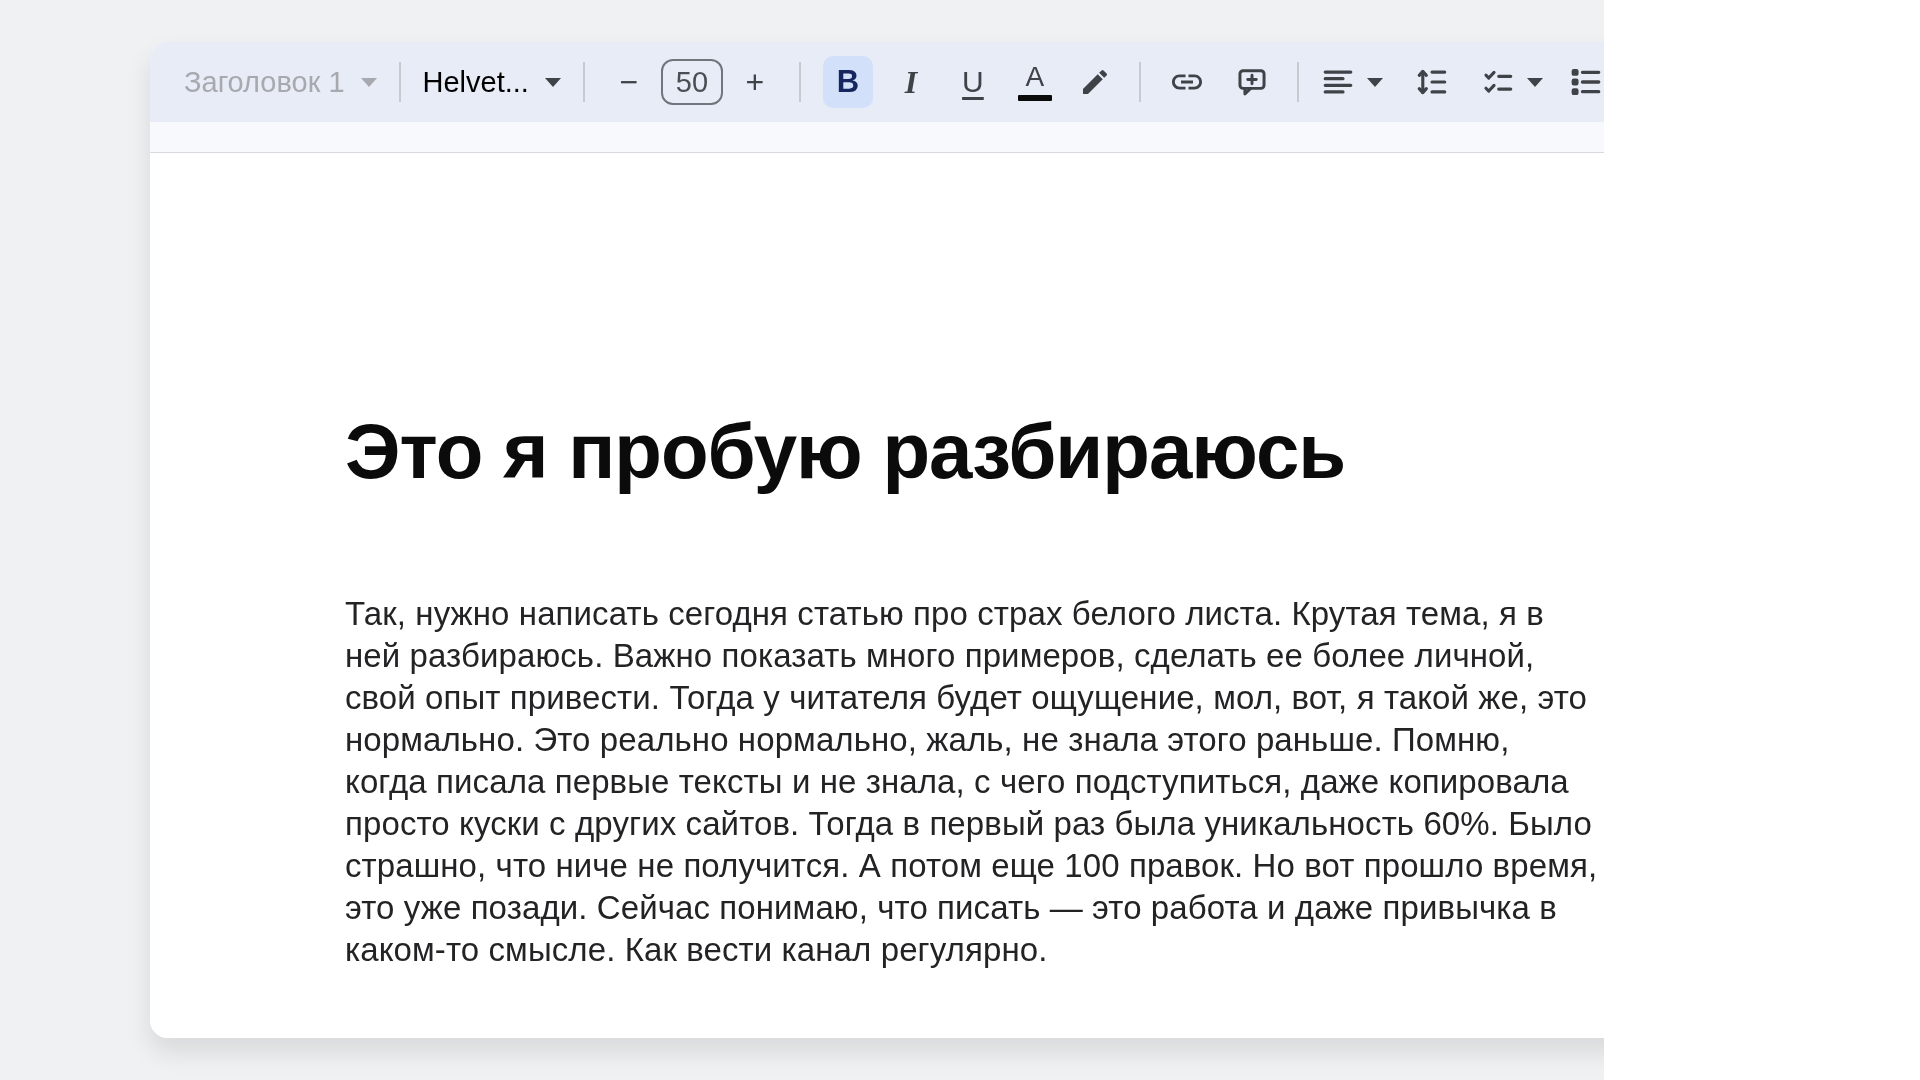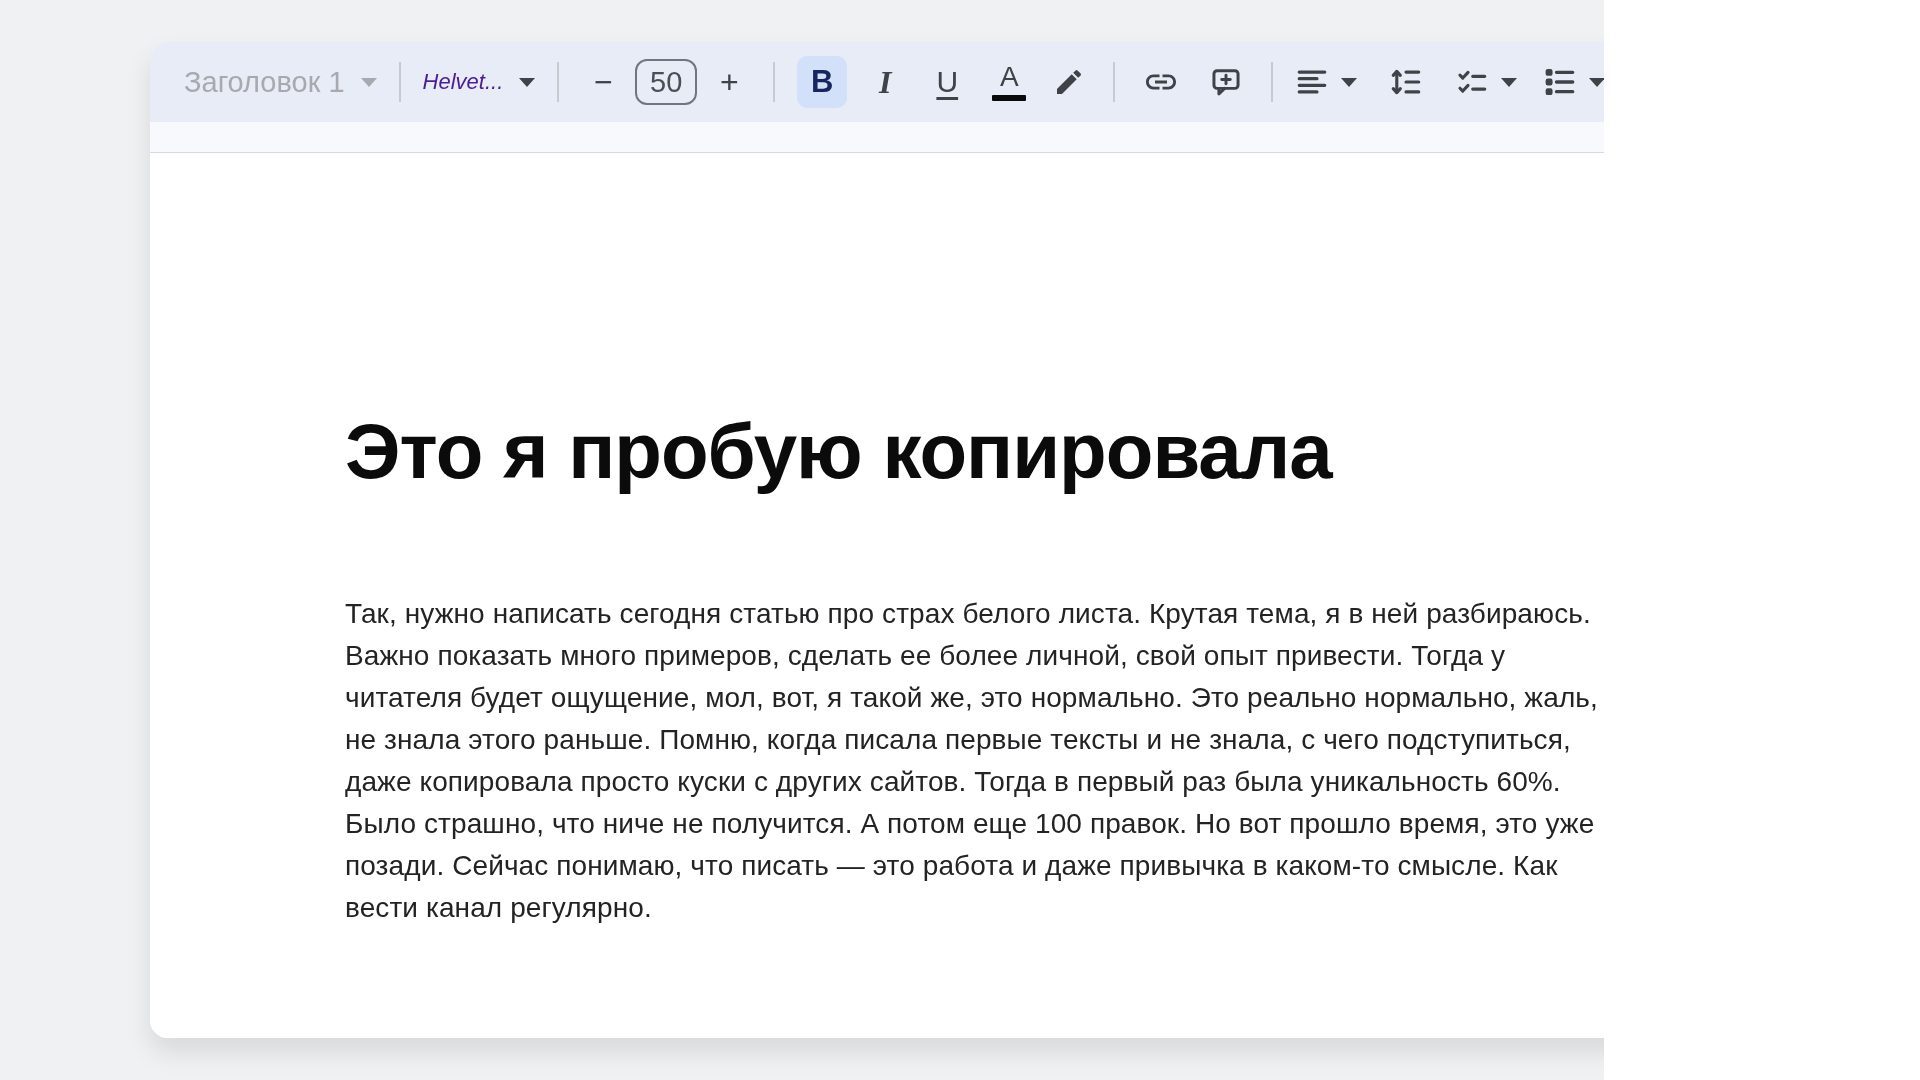--- a/index.html
+++ b/index.html
@@ -20,39 +20,39 @@
   .substrip{height:30px;background:#f8f9fd;border-bottom:1px solid #d8d9de;}
   .page{
     background:#ffffff;height:885px;box-sizing:border-box;
     padding:254px 170px 0 195px;cursor:text;
   }
   .doc-title{
     margin:0;font-size:78px;line-height:1.15;font-weight:700;
     letter-spacing:-1px;color:#0b0b0c;
   }
   .doc-body{
-    margin:96px 0 0 0;width:1255px;font-size:28px;line-height:42px;
+    margin:96px 0 0 0;width:1255px;font-size:33px;line-height:42px;
     color:#232325;letter-spacing:0.1px;
   }
   
   .tb-group{display:flex;align-items:center;flex:0 0 auto;}
   .tb-btn{
     display:flex;align-items:center;justify-content:center;
     height:50px;min-width:44px;border-radius:10px;background:transparent;
     border:none;color:#3f4247;cursor:pointer;flex:0 0 auto;
   }
   .divider{width:2px;height:40px;background:#c8cad0;margin:0 22px;flex:0 0 auto;}
   .caret{
     width:0;height:0;border-left:8px solid transparent;border-right:8px solid transparent;
     border-top:9px solid #3f4247;margin-left:16px;flex:0 0 auto;
   }
   .caret.muted{border-top-color:#a7a9ae;}
   .caret.tight{margin-left:12px;}
   .heading-label{font-size:29px;color:#a7a9ae;}
-  .font-label{font-size:22px;color:#4c1d95;font-style:italic;}
+  .font-label{font-size:29px;color:#000000;}
   .glyph-btn{font-size:30px;font-weight:400;}
   .minusplus{font-size:32px;color:#3f4247;padding:0 6px;}
   .size-box{
     min-width:62px;height:46px;border:2.5px solid #72757b;border-radius:12px;
     display:flex;align-items:center;justify-content:center;
     font-size:29px;color:#4b4e53;margin:0 10px;background:transparent;box-sizing:border-box;
   }
   .bold-btn{
     background:#d3e0fa;color:#16265e;font-weight:800;font-size:31px;
     width:50px;height:52px;border-radius:10px;margin-right:14px;
@@ -167,18 +167,18 @@
           <path d="M9.5 4.1H21M9.5 11.3H21M9.5 18.5H21" stroke="#3f4247" stroke-width="2.3" stroke-linecap="round"></path>
         </svg>
         <span class="caret tight"></span>
       </div>
 
     </div>
 
     <div class="substrip"></div>
 
     <div class="page">
-      <h1 class="doc-title">Это я пробую копировала</h1>
+      <h1 class="doc-title">Это я пробую разбираюсь</h1>
       <p class="doc-body">Так, нужно написать сегодня статью про страх белого листа. Крутая тема, я в ней разбираюсь. Важно показать много примеров, сделать ее более личной, свой опыт привести. Тогда у читателя будет ощущение, мол, вот, я такой же, это нормально. Это реально нормально, жаль, не знала этого раньше. Помню, когда писала первые тексты и не знала, с чего подступиться, даже копировала просто куски с других сайтов. Тогда в первый раз была уникальность 60%. Было страшно, что ниче не получится. А потом еще 100 правок. Но вот прошло время, это уже позади. Сейчас понимаю, что писать — это работа и даже привычка в каком-то смысле. Как вести канал регулярно.</p>
     </div>
 
   </div>
 </div>
 
 </body></html>

